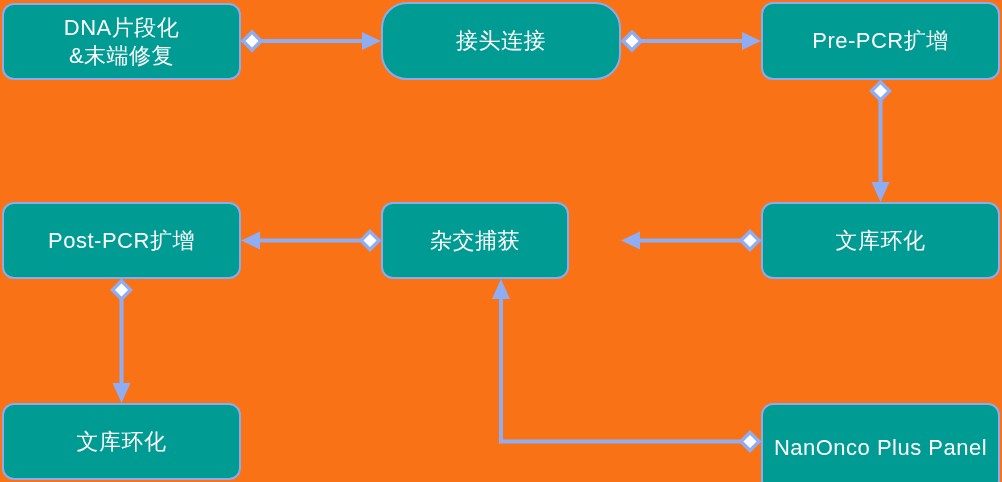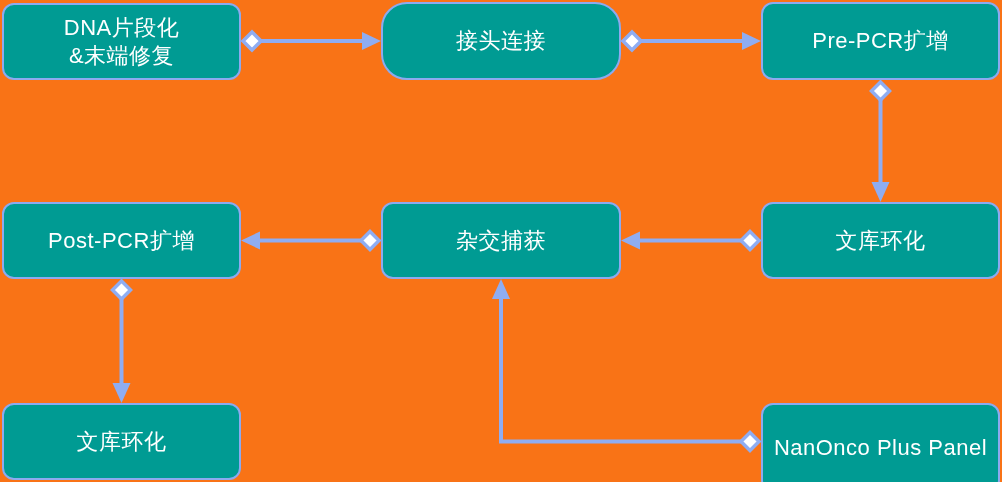--- a/index.html
+++ b/index.html
@@ -39,21 +39,21 @@
     line-height: 1.25;
     letter-spacing: 0.5px;
   }
   .node span { display: block; white-space: nowrap; }
 
   
   #node-dna-fragmentation-end-repair { left: 2px;   top: 3px;   width: 239px; height: 77px; }
   #node-adapter-ligation             { left: 381px; top: 2px;   width: 240px; height: 78px; border-radius: 26px; }
   #node-pre-pcr-amplification        { left: 761px; top: 2px;   width: 239px; height: 78px; }
   #node-post-pcr-amplification       { left: 2px;   top: 202px; width: 239px; height: 77px; justify-content: center; }
-  #node-hybrid-capture               { left: 381px; top: 202px; width: 240px; height: 77px; }
+  #node-hybrid-capture               { left: 381px; top: 202px; width: 188px; height: 77px; }
   #node-adapter-blocking             { left: 761px; top: 202px; width: 239px; height: 77px; }
   #node-library-circularization      { left: 2px;   top: 403px; width: 239px; height: 77px; }
   #node-nanonco-plus-panel           { left: 761px; top: 403px; width: 239px; height: 89px; }
 
   .edge-line   { stroke: #8fadf2; stroke-width: 4; fill: none; }
   .edge-head   { fill: #8fadf2; stroke: none; }
   .edge-diamond{ fill: #ffffff; stroke: #8fadf2; stroke-width: 3.5; }
 </style>
 </head>
 <body>

